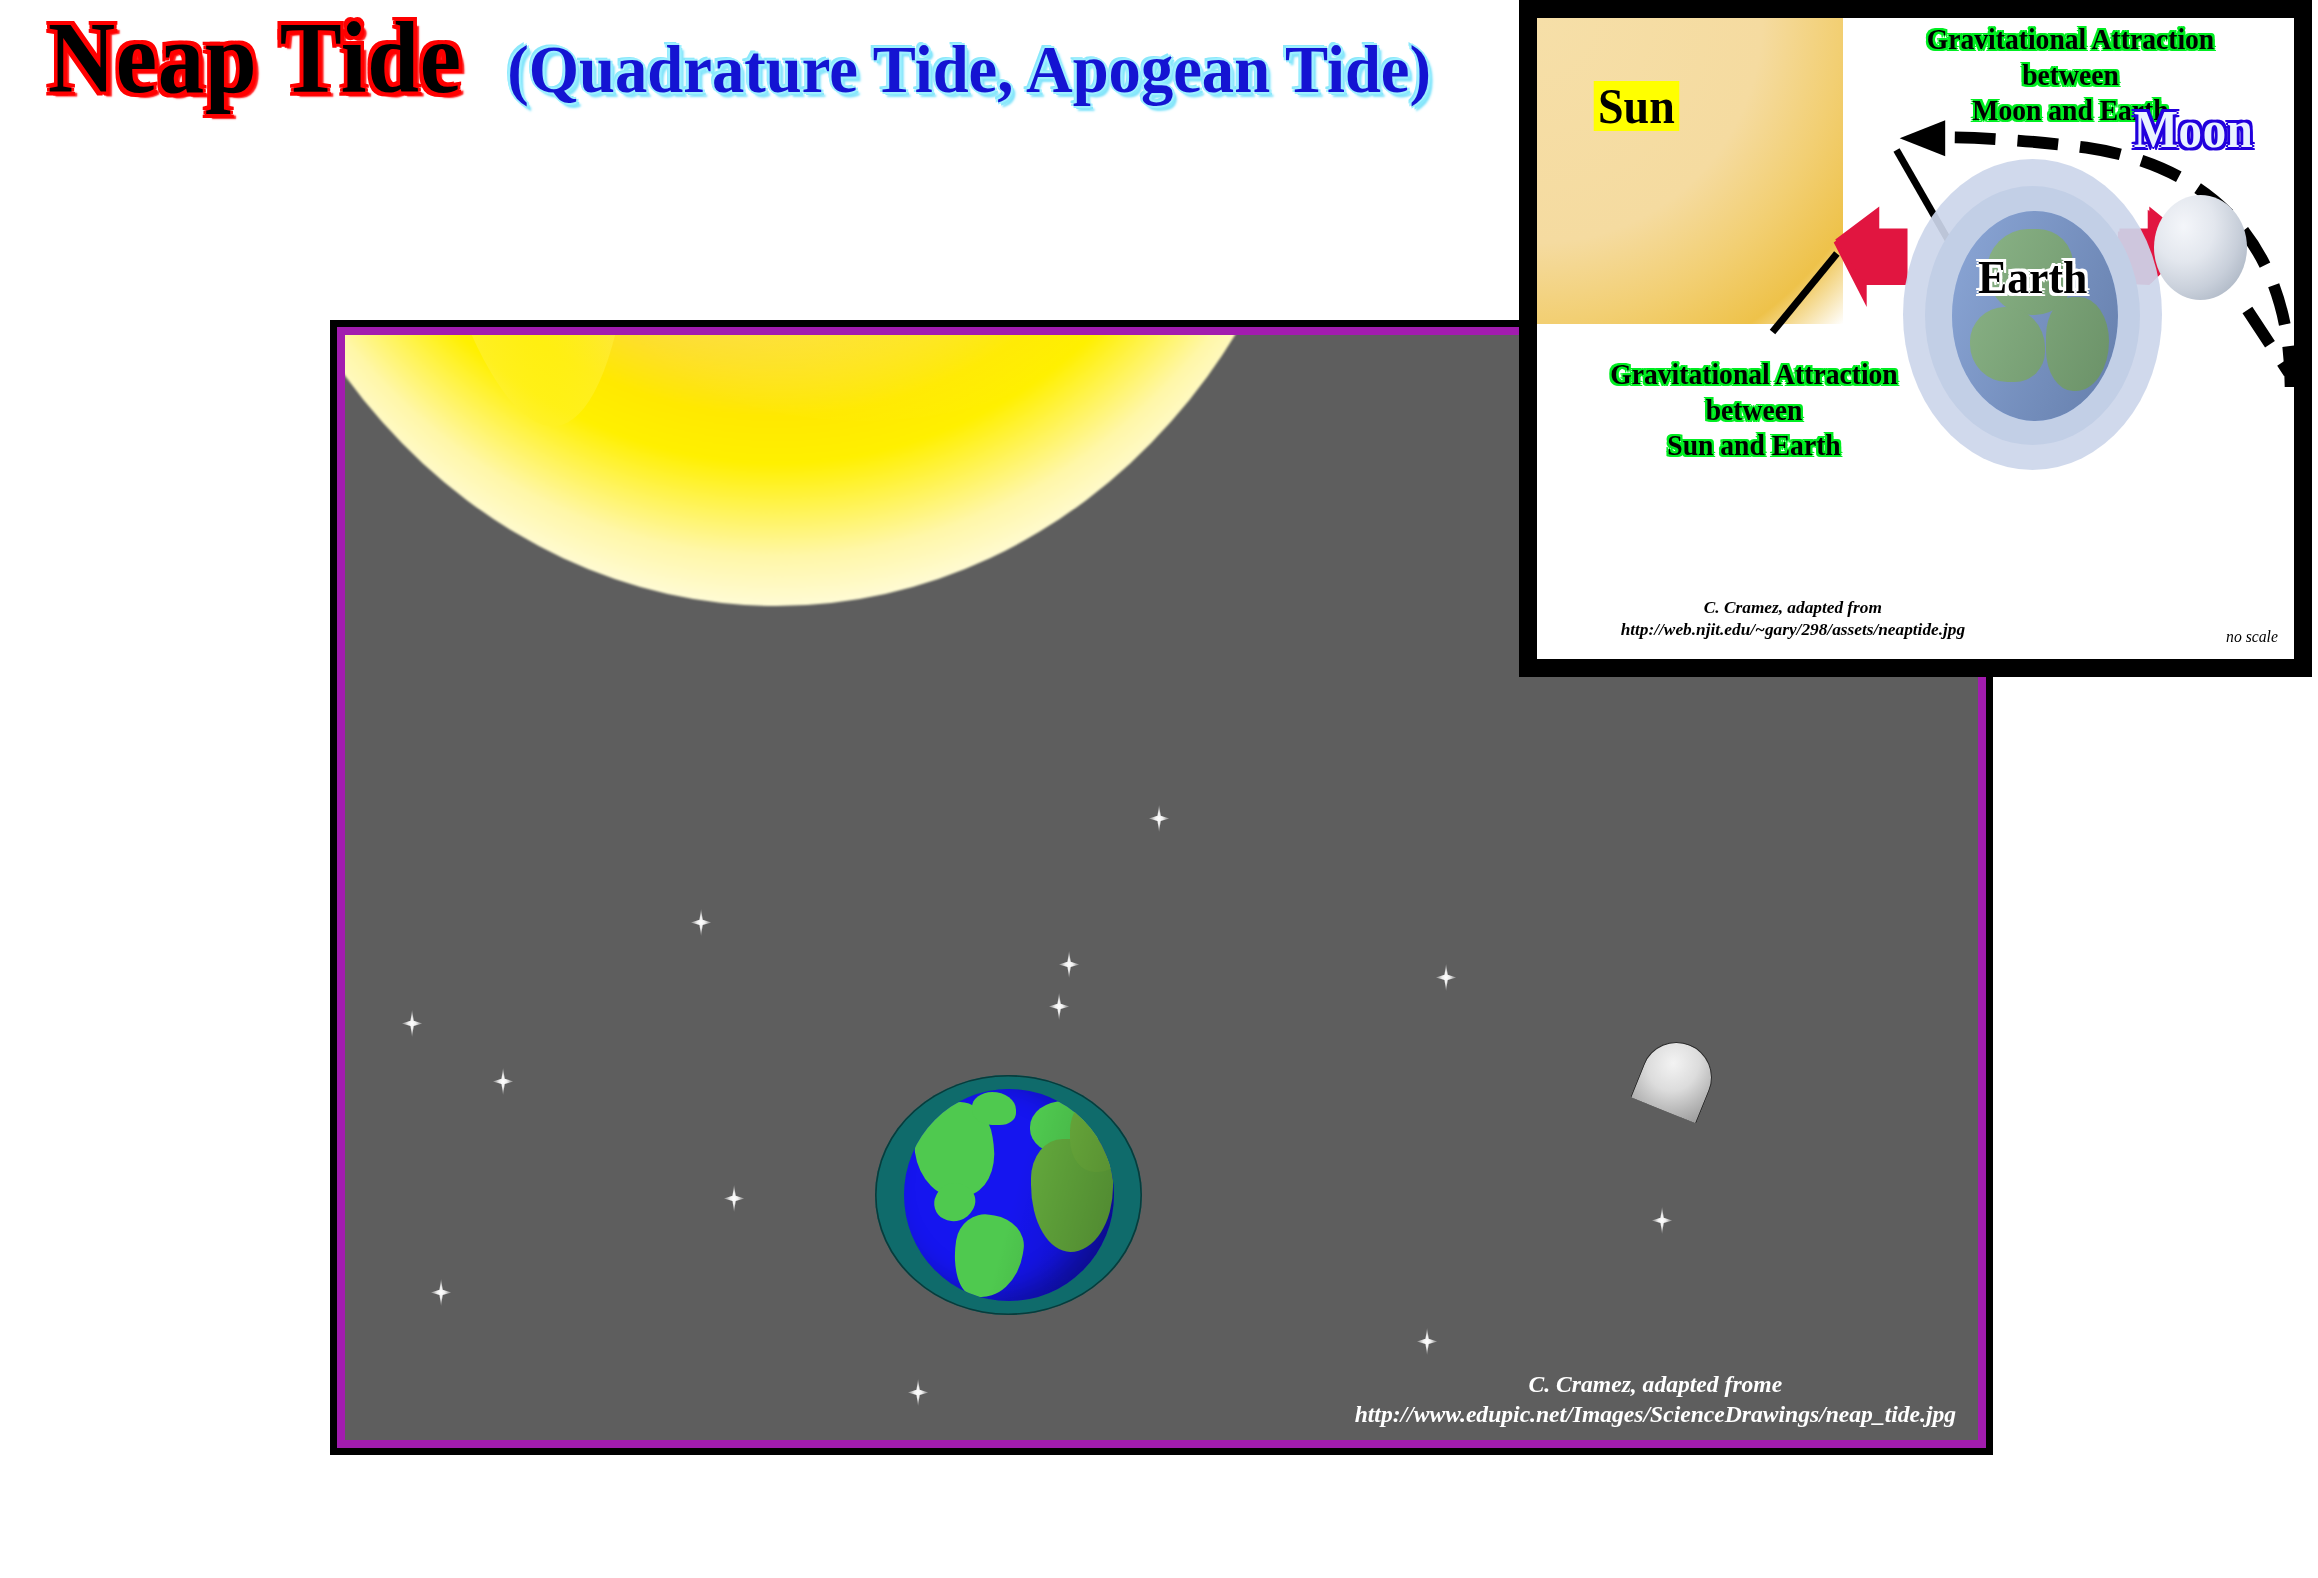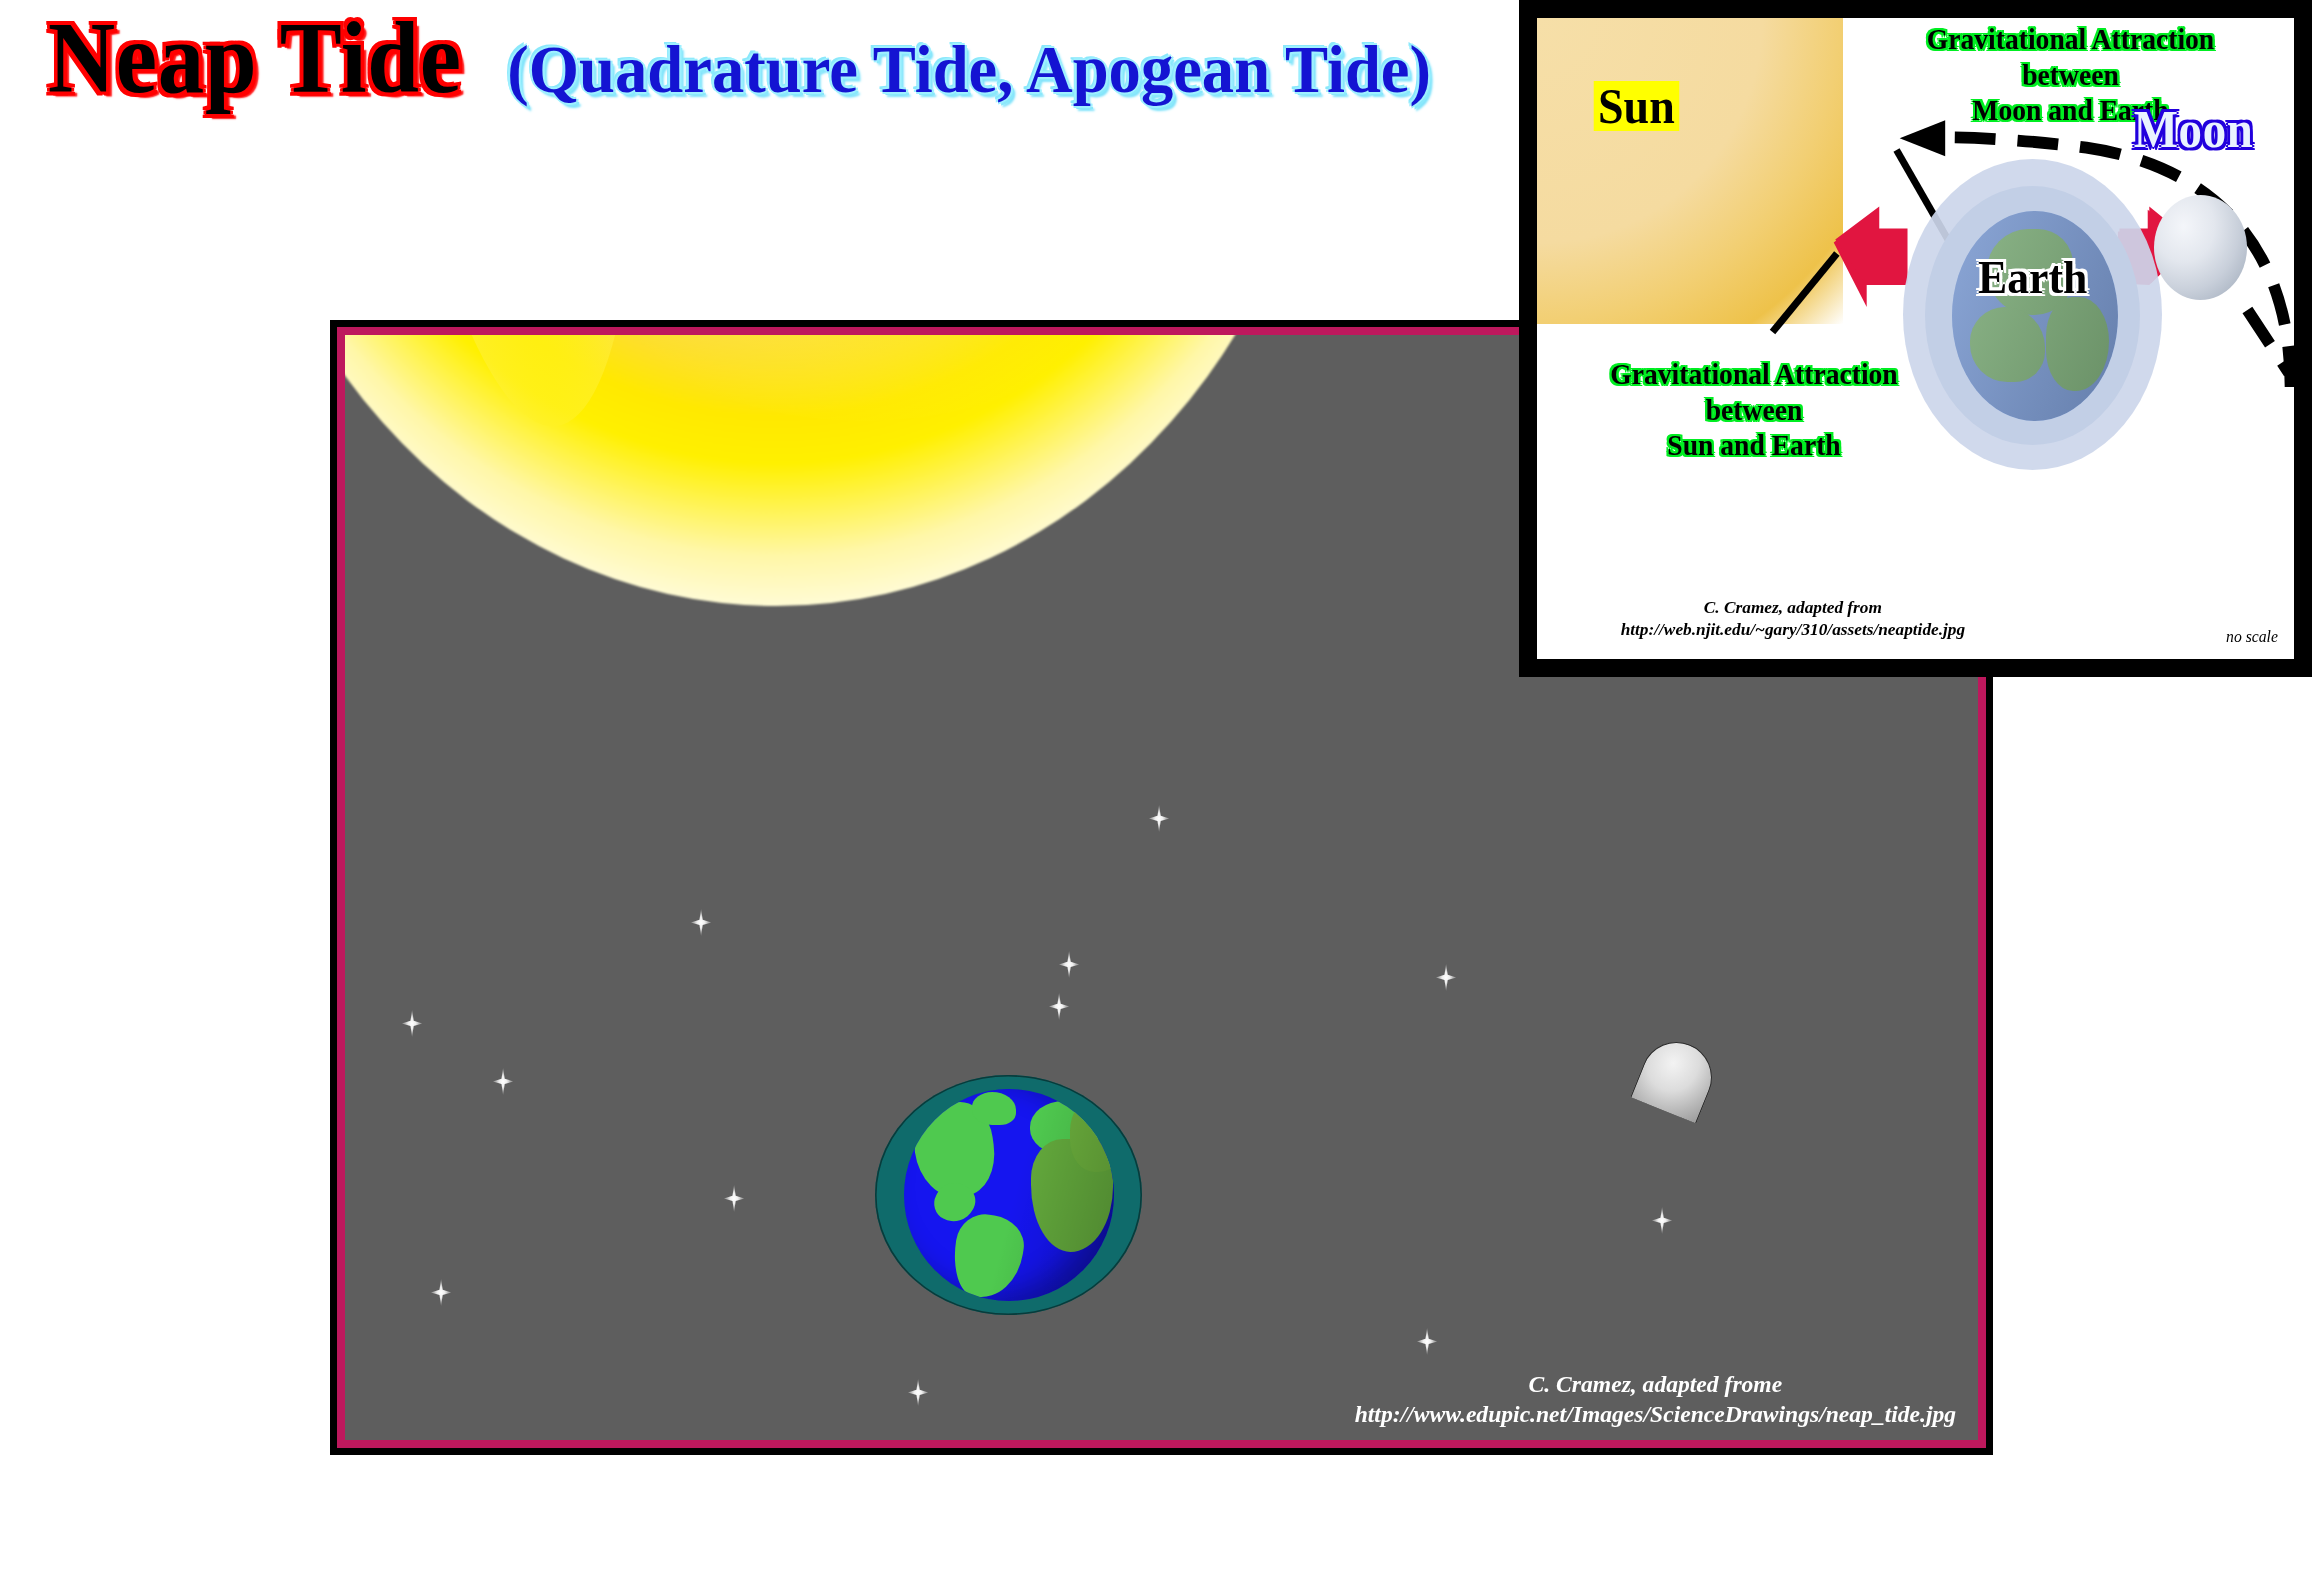--- a/index.html
+++ b/index.html
@@ -26,21 +26,21 @@
     text-shadow:
       2.4px 0 0 #9ff0ff,-2.4px 0 0 #9ff0ff,0 2.4px 0 #9ff0ff,0 -2.4px 0 #9ff0ff,
       3.1px 3.1px 0 #8ae8fb,-3.1px -3.1px 0 #8ae8fb, 4.7px 4.7px 2.4px #7fe3fb;
     display:inline-block;
     transform:scaleX(0.95);
   }
 
   
   #space-frame{
     position:absolute;left:330px;top:320px;width:1663px;height:1135px;
-    background:#be185d;padding:0;box-sizing:border-box;
+    background:#a21caf;padding:0;box-sizing:border-box;
     border:7.9px solid #000000;
   }
   #space-scene{
     position:absolute;left:7.9px;top:7.9px;right:7.9px;bottom:7.9px;
     background:#5e5e5e;overflow:hidden;
   }
 
   
   #big-sun{
     position:absolute;left:-126px;top:-985px;width:1115px;height:1256px;
@@ -331,19 +331,19 @@
       <div class="iland" id="il3"></div>
       <div id="inset-earth-shade"></div>
     </div>
     <div id="earth-label-inset">Earth</div>
 
     <div id="inset-moon"></div>
     <div id="moon-label">Moon</div>
 
     <div id="inset-credit">
       <div>C. Cramez, adapted from</div>
-      <div>http://web.njit.edu/~gary/310/assets/neaptide.jpg</div>
+      <div>http://web.njit.edu/~gary/298/assets/neaptide.jpg</div>
     </div>
     <div id="inset-noscale">no scale</div>
 
   </div>
 </div>
 
 
 </body></html>

